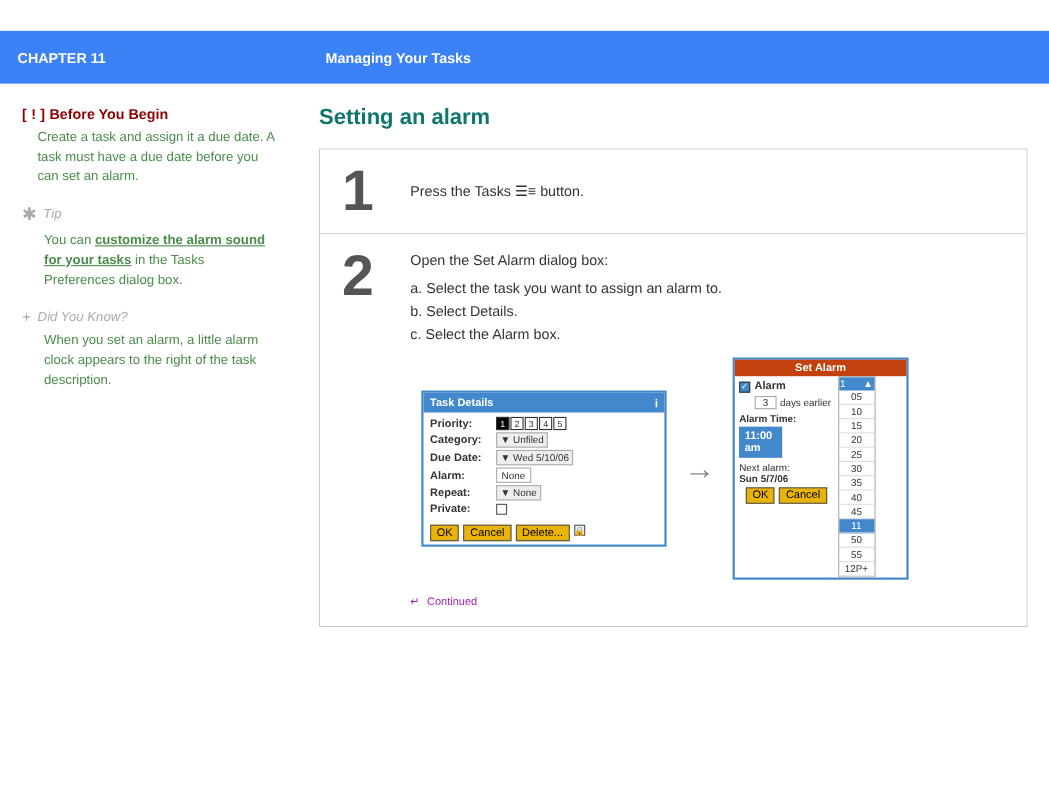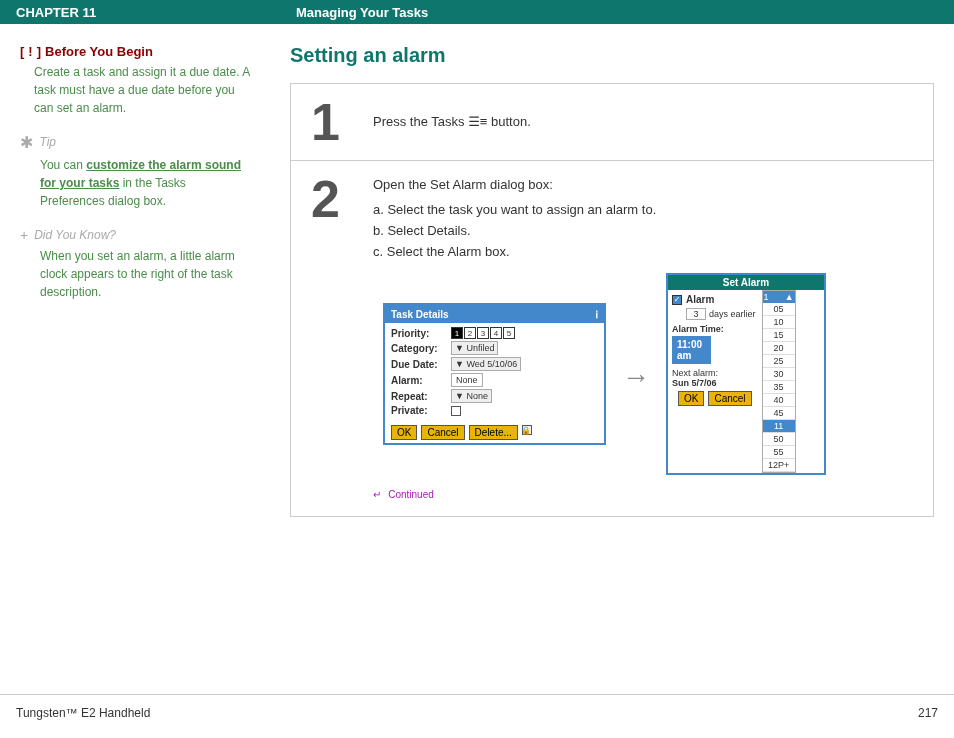--- a/index.html
+++ b/index.html
@@ -8,26 +8,27 @@
       height: 738px;
       font-family: Arial, sans-serif;
       font-size: 13px;
       background: #fff;
       color: #333;
       overflow: hidden;
     }
 
     
     .header {
-      background: #0f766e;
+      background: #3b82f6;
       color: #fff;
       display: flex;
       align-items: center;
-      height: 24px;
+      height: 48px;
       padding: 0 16px;
+      margin-top: 28px;
     }
     .header-chapter {
       font-weight: bold;
       font-size: 13px;
       min-width: 280px;
     }
     .header-title {
       font-weight: bold;
       font-size: 13px;
     }
@@ -296,21 +297,21 @@
     }
 
     
     .set-alarm-dialog {
       border: 2px solid #4488cc;
       background: #fff;
       width: 160px;
       font-size: 10px;
     }
     .alarm-titlebar {
-      background: #0f766e;
+      background: #c2410c;
       color: #fff;
       font-weight: bold;
       font-size: 10px;
       padding: 2px 6px;
       text-align: center;
     }
     .alarm-body {
       display: flex;
       padding: 4px;
       gap: 4px;

